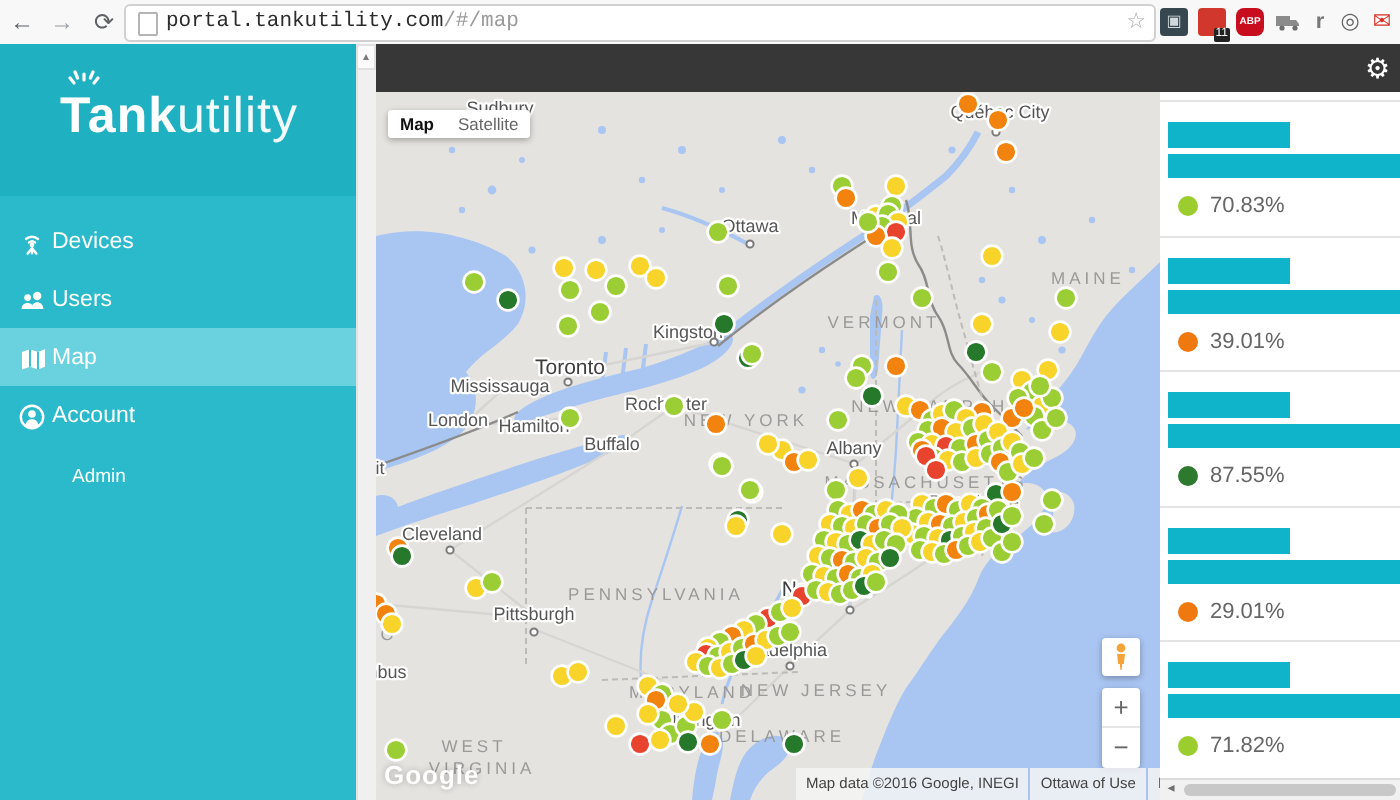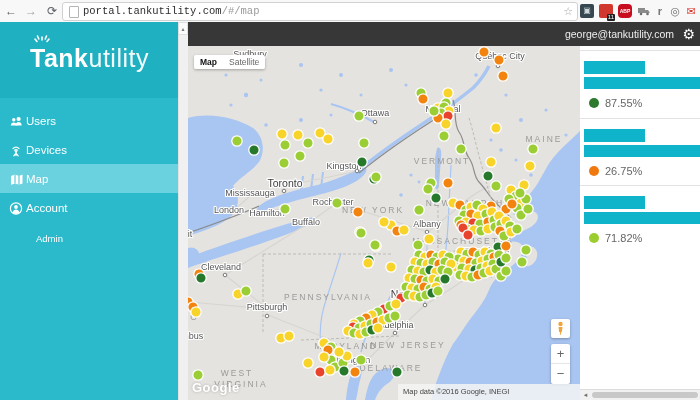--- a/index.html
+++ b/index.html
@@ -57,21 +57,21 @@
   .mlabel-city{fill:#565656;font-size:9px;font-family:"Liberation Sans",sans-serif;paint-order:stroke;stroke:#ffffff;stroke-width:2.2px;stroke-linejoin:round;}
   .mlabel-city-lg{fill:#3e3e3e;font-size:10.5px;font-family:"Liberation Sans",sans-serif;paint-order:stroke;stroke:#ffffff;stroke-width:2.4px;stroke-linejoin:round;}
   #map-type{left:6px;top:9px;height:14px;display:flex;box-shadow:0 1px 3px rgba(0,0,0,.3);border-radius:2px;overflow:hidden;}
   .mt-btn{background:#fff;font-size:8.5px;line-height:14px;padding:0 6px;color:#666;cursor:pointer;}
   .mt-btn.sel{font-weight:bold;color:#111;}
   #pegman{left:363px;top:273px;width:19px;height:19px;background:#fff;border-radius:2px;box-shadow:0 1px 3px rgba(0,0,0,.3);}
   #zoom-ctl{left:363px;top:298px;width:19px;height:40px;background:#fff;border-radius:2px;box-shadow:0 1px 3px rgba(0,0,0,.3);}
   .z-btn{width:19px;height:20px;text-align:center;font-size:13px;line-height:20px;color:#666;cursor:pointer;box-sizing:border-box;}
   #zoom-in{border-bottom:1px solid #e6e6e6;}
   #google-logo{left:4px;top:334px;color:#fff;font-size:13px;font-weight:bold;letter-spacing:.5px;text-shadow:0 0 3px rgba(0,0,0,.25);}
-  #attrib{left:209px;top:338px;right:0;height:16px;display:flex;font-size:7.5px;color:#444;flex-direction:column;}
+  #attrib{left:209px;top:338px;right:0;height:16px;display:flex;font-size:7.5px;color:#444;}
   #attrib > div{background:rgba(245,245,245,.85);line-height:16px;padding:0 5px;margin-left:1px;white-space:nowrap;}
 
   
   #panel{left:580px;top:46px;width:120px;height:354px;background:#fff;overflow:hidden;}
   .p-item{position:relative;border-top:1px solid #e3e3e3;height:67.5px;padding:10px 0 0 4px;box-sizing:border-box;}
   .p-item:first-child{margin-top:4px;}
   .p-bar{height:13px;}
   .p-bar1{margin-bottom:3px;}
   .p-bar2{height:12px;}
   .p-dotrow{margin-top:8px;display:flex;align-items:center;}
@@ -120,40 +120,40 @@
           <line x1="18" y1="4" x2="16" y2="6.5"></line>
         <line x1="6.5" y1="1" x2="7.8" y2="4"></line>
           <line x1="15.5" y1="1" x2="14.2" y2="4"></line>
       </g>
     </svg>
     <div id="logo-text" class="abs"><b>Tank</b><span class="lt">utility</span></div>
   </div>
   <div id="menu" class="abs">
       <div class="sb-item">
         <svg class="sb-icon" viewBox="0 0 14 14">
+          <g stroke="#fff" stroke-width="1.2" fill="none" stroke-linecap="round">
+            <path d="M4 5.5a4.5 4.5 0 0 1 6 0"></path>
+            <path d="M5.5 7.2a2.4 2.4 0 0 1 3 0"></path>
+            <path d="M7 8.6v4 M7 10.2l-2.2 2.6 M7 10.2l2.2 2.6"></path>
+          </g>
+          <circle cx="7" cy="8.4" r="1.2" fill="#fff"></circle>
+        </svg>
+        <span class="sb-label">Devices</span>
+      </div>
+      <div class="sb-item">
+        <svg class="sb-icon" viewBox="0 0 14 14">
           <g fill="#fff">
             <circle cx="4.8" cy="5.8" r="1.7"></circle>
             <circle cx="9.6" cy="5" r="2.1"></circle>
             <path d="M1.8 11.5c0-2 1.4-3 3-3s3 1 3 3z"></path>
             <path d="M6.6 11.5c.2-2.4 1.5-3.4 3-3.4s2.9 1 3.1 3.4z"></path>
           </g>
         </svg>
         <span class="sb-label">Users</span>
       </div>
-      <div class="sb-item">
-        <svg class="sb-icon" viewBox="0 0 14 14">
-          <g stroke="#fff" stroke-width="1.2" fill="none" stroke-linecap="round">
-            <path d="M4 5.5a4.5 4.5 0 0 1 6 0"></path>
-            <path d="M5.5 7.2a2.4 2.4 0 0 1 3 0"></path>
-            <path d="M7 8.6v4 M7 10.2l-2.2 2.6 M7 10.2l2.2 2.6"></path>
-          </g>
-          <circle cx="7" cy="8.4" r="1.2" fill="#fff"></circle>
-        </svg>
-        <span class="sb-label">Devices</span>
-      </div>
       <div class="sb-item active">
         <svg class="sb-icon" viewBox="0 0 14 14">
           <path d="M2 4 L6 2.6 L10 4 L13.5 2.6 V11.4 L10 12.8 L6 11.4 L2 12.8 Z" fill="#fff"></path>
           <path d="M6 2.6 V11.4 M10 4 V12.8" stroke="#2abacb" stroke-width="0.9" fill="none"></path>
         </svg>
         <span class="sb-label">Map</span>
       </div>
       <div class="sb-item">
         <svg class="sb-icon" viewBox="0 0 14 14">
           <circle cx="7" cy="7.5" r="5.6" fill="none" stroke="#fff" stroke-width="1.2"></circle>
@@ -165,21 +165,20 @@
       <div class="sb-item small">
         <span class="sb-label">Admin</span>
       </div>
     </div>
 </div>
 
 <div id="vstrip" class="abs"></div>
 <div id="vstrip-btn" class="abs">▴</div>
 
 <div id="topbar" class="abs">
-  <div id="user-email" class="abs">george@tankutility.com</div>
   <div id="gear-icon" class="abs">⚙</div>
 </div>
 
 <div id="map" class="abs">
   <svg width="392" height="354" viewBox="187 46 392 354">
     <rect x="187" y="46" width="392" height="354" fill="#e5e3df"></rect>
 
     <g fill="#a9c5f2" stroke="none">
       <path d="M187,118 C210,112 235,118 252,128 C262,136 265,150 258,162 C250,172 240,176 232,186 C240,196 238,210 228,218 C215,228 198,232 187,236 Z"></path>
       <path d="M187,248 C193,246 199,250 198,256 C197,261 191,263 187,262 Z"></path>
@@ -555,30 +554,46 @@
     <div>Ottawa of Use</div>
     <div>Report a map error</div>
   </div>
 </div>
 
 <div id="panel" class="abs">
     <div class="p-item">
       <div class="p-bar p-bar1" style="width: 61px; background: rgb(15, 180, 203);"></div>
       <div class="p-bar p-bar2" style="width: 140px; background: rgb(15, 180, 203);"></div>
       <div class="p-dotrow">
-        <span class="p-dot" style="background: rgb(45, 122, 47);"></span>
-        <span class="p-pct">87.55%</span>
+        <span class="p-dot" style="background: rgb(156, 205, 47);"></span>
+        <span class="p-pct">70.83%</span>
       </div>
     </div>
     <div class="p-item">
       <div class="p-bar p-bar1" style="width: 61px; background: rgb(15, 180, 203);"></div>
       <div class="p-bar p-bar2" style="width: 140px; background: rgb(15, 180, 203);"></div>
       <div class="p-dotrow">
         <span class="p-dot" style="background: rgb(240, 121, 15);"></span>
-        <span class="p-pct">26.75%</span>
+        <span class="p-pct">39.01%</span>
+      </div>
+    </div>
+    <div class="p-item">
+      <div class="p-bar p-bar1" style="width: 61px; background: rgb(15, 180, 203);"></div>
+      <div class="p-bar p-bar2" style="width: 140px; background: rgb(15, 180, 203);"></div>
+      <div class="p-dotrow">
+        <span class="p-dot" style="background: rgb(45, 122, 47);"></span>
+        <span class="p-pct">87.55%</span>
+      </div>
+    </div>
+    <div class="p-item">
+      <div class="p-bar p-bar1" style="width: 61px; background: rgb(15, 180, 203);"></div>
+      <div class="p-bar p-bar2" style="width: 140px; background: rgb(15, 180, 203);"></div>
+      <div class="p-dotrow">
+        <span class="p-dot" style="background: rgb(240, 121, 15);"></span>
+        <span class="p-pct">29.01%</span>
       </div>
     </div>
     <div class="p-item">
       <div class="p-bar p-bar1" style="width: 61px; background: rgb(15, 180, 203);"></div>
       <div class="p-bar p-bar2" style="width: 140px; background: rgb(15, 180, 203);"></div>
       <div class="p-dotrow">
         <span class="p-dot" style="background: rgb(156, 205, 47);"></span>
         <span class="p-pct">71.82%</span>
       </div>
     </div>

